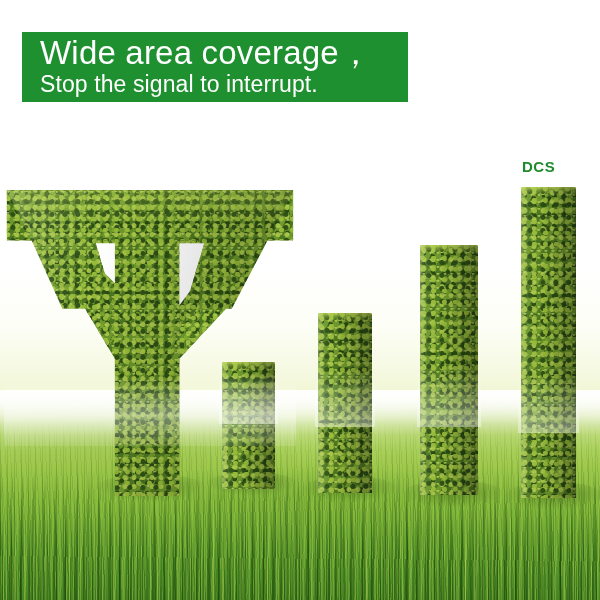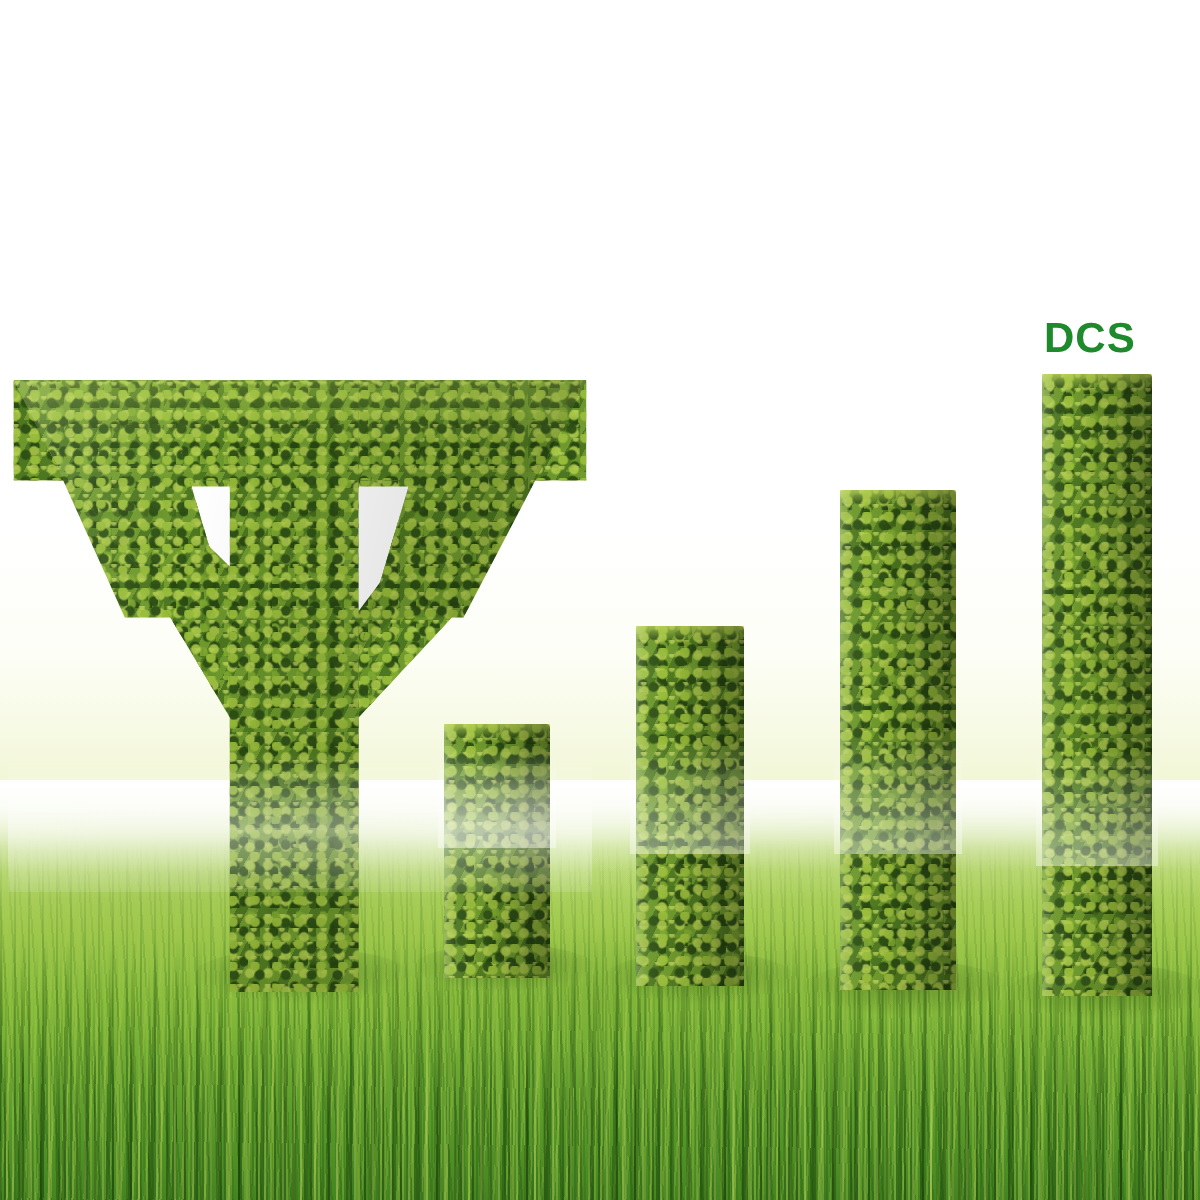--- a/index.html
+++ b/index.html
@@ -219,21 +219,21 @@
     letter-spacing: 0.1px;
     white-space: nowrap;
     line-height: 28px;
   }
 
   
   #dcs-label {
     position: absolute;
     left: 522px; top: 158px;
     color: #1f8a2c;
-    font-size: 21px;
+    font-size: 15px;
     font-weight: 700;
     letter-spacing: 0.5px;
     white-space: nowrap;
   }
 </style>
 </head>
 <body>
 
 <div id="stage">
 
@@ -339,14 +339,18 @@
              38% 100%, 38% 46%, 32% 40%, 20% 40%, 8% 15%);
            -webkit-clip-path: polygon(
              1% 2%, 99% 2%, 92% 15%, 78% 40%, 66% 40%, 60% 46%, 60% 100%,
              38% 100%, 38% 46%, 32% 40%, 20% 40%, 8% 15%);"></div>
     <div style="position:absolute; left:0; right:0; top:62%; height:22%; pointer-events:none;
            background: linear-gradient(to bottom, rgba(255,255,255,0.0), rgba(255,255,255,0.40) 55%, rgba(255,255,255,0.10));"></div>
   </div>
 
   <div id="dcs-label">DCS</div>
 
+  <div id="banner">
+    <div class="line1">Wide area coverage，</div>
+    <div class="line2">Stop the signal to interrupt.</div>
+  </div>
 
 </div>
 
 </body></html>

